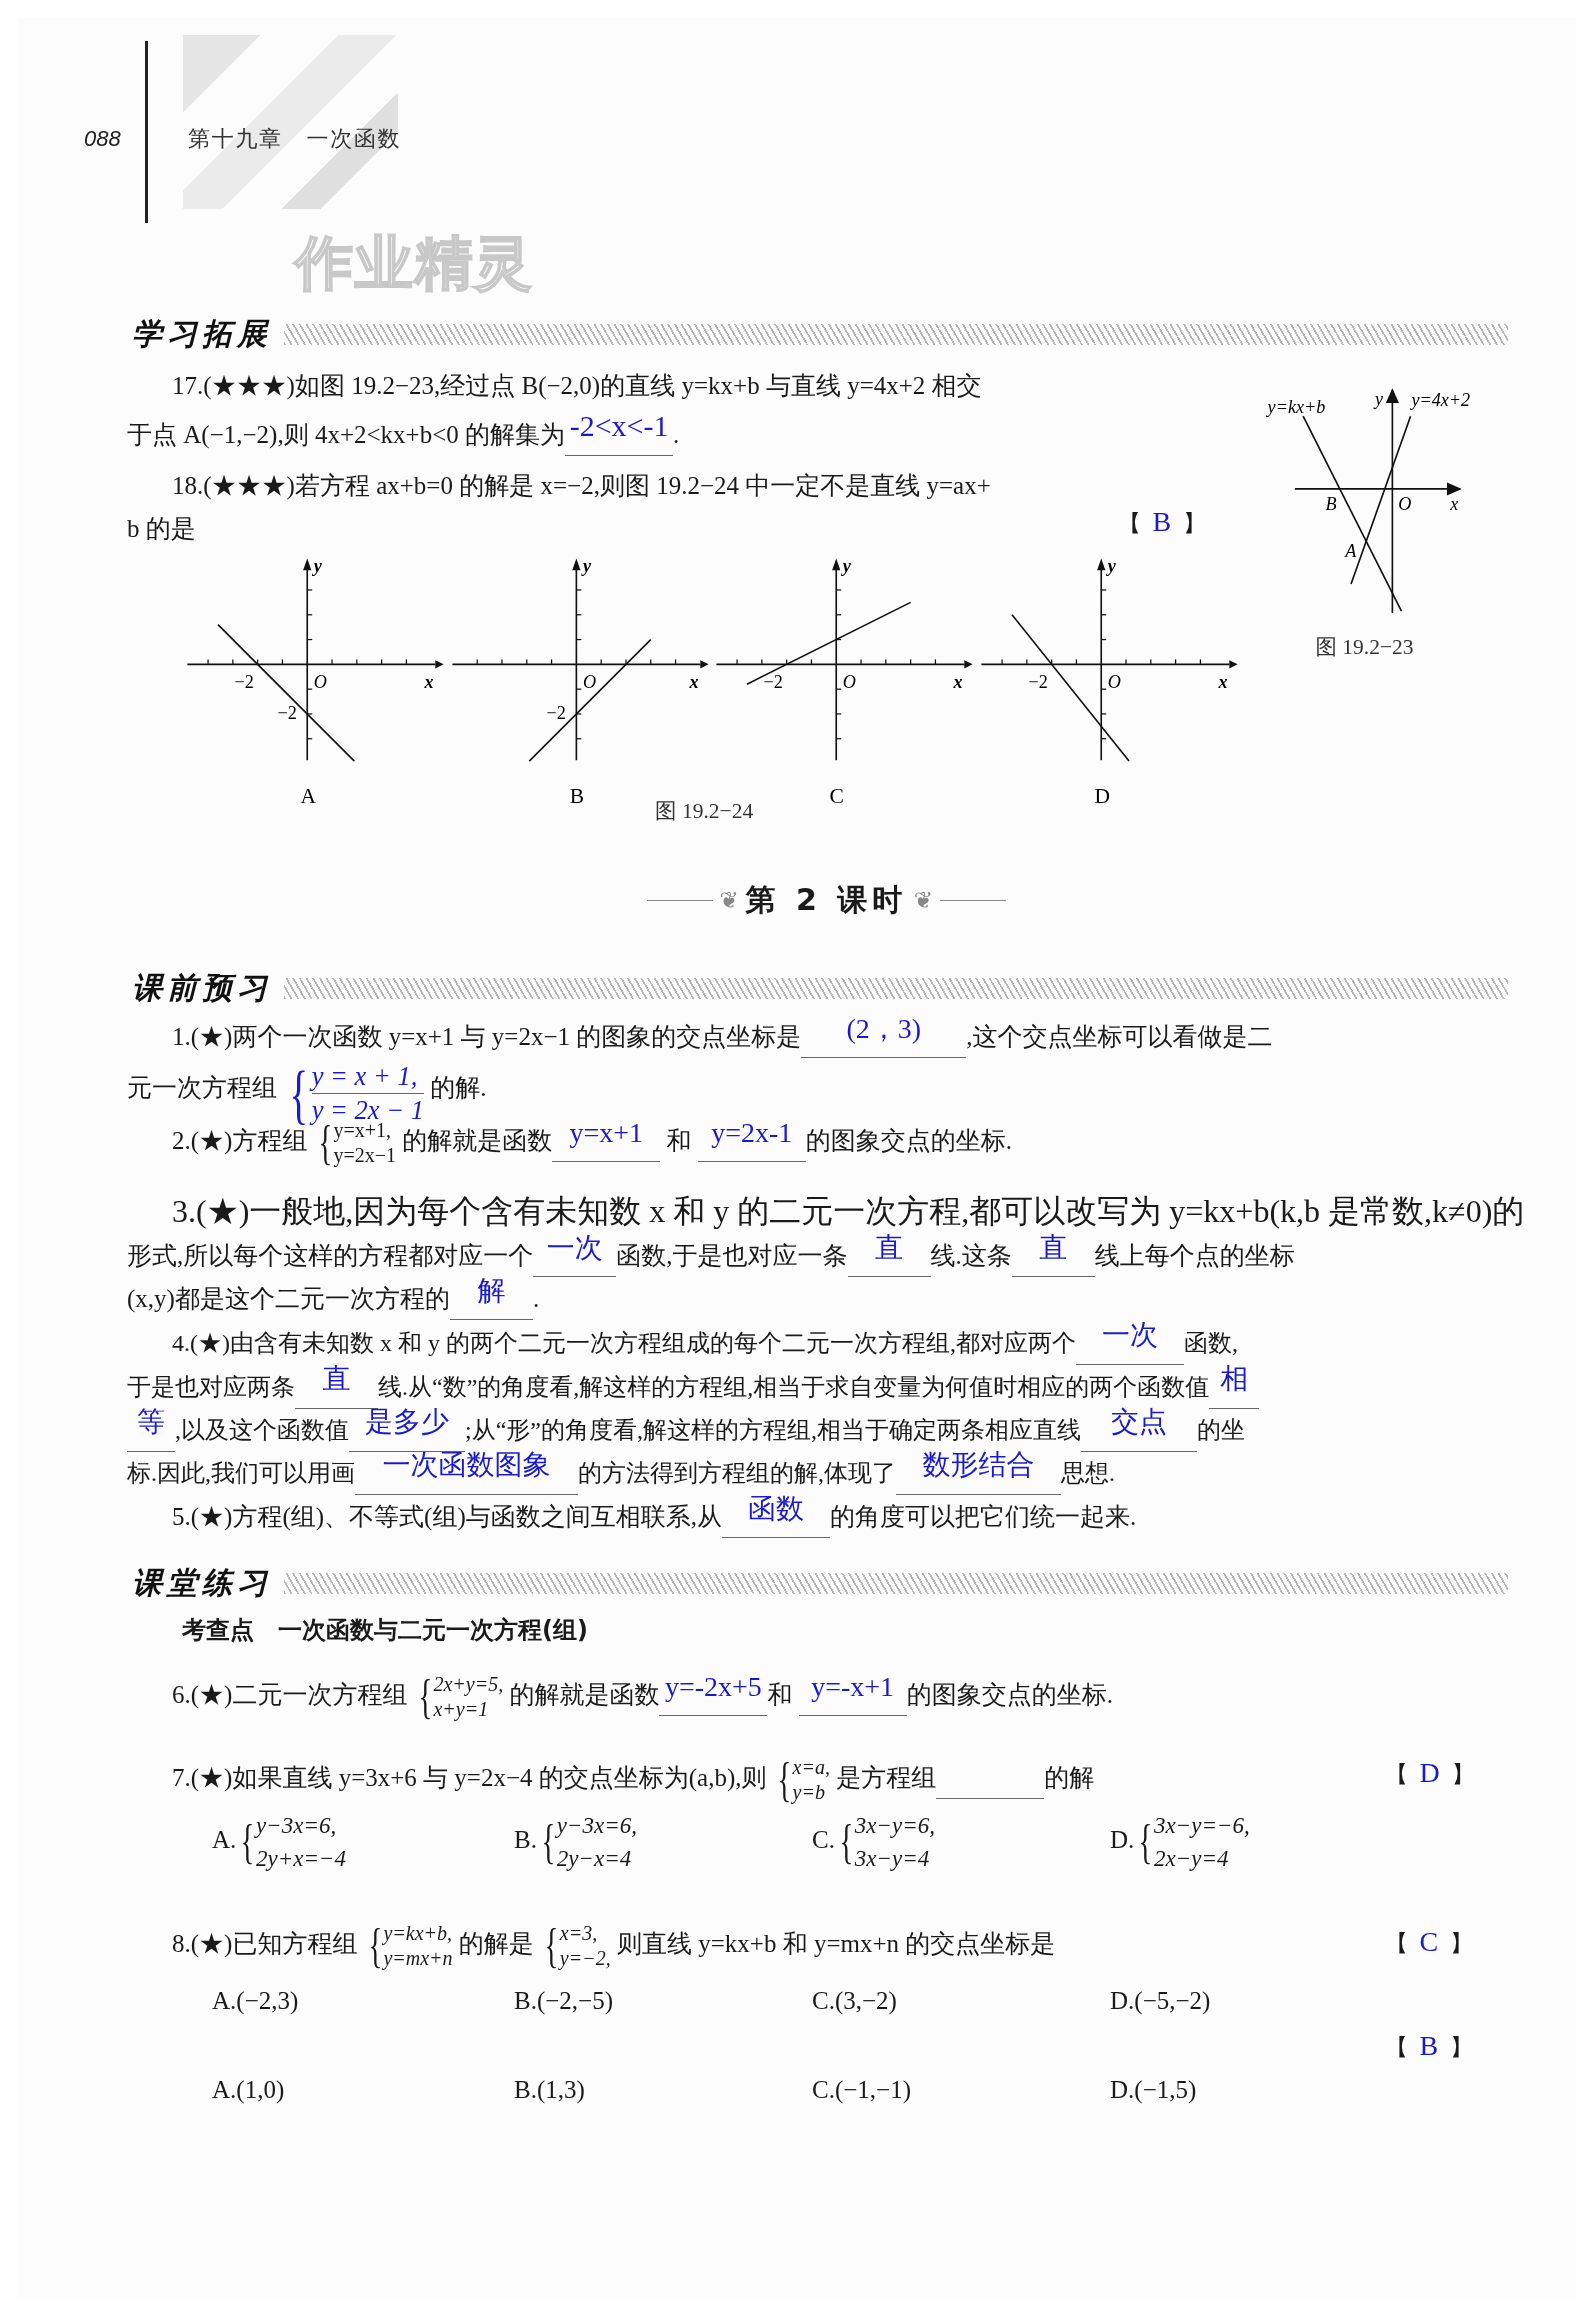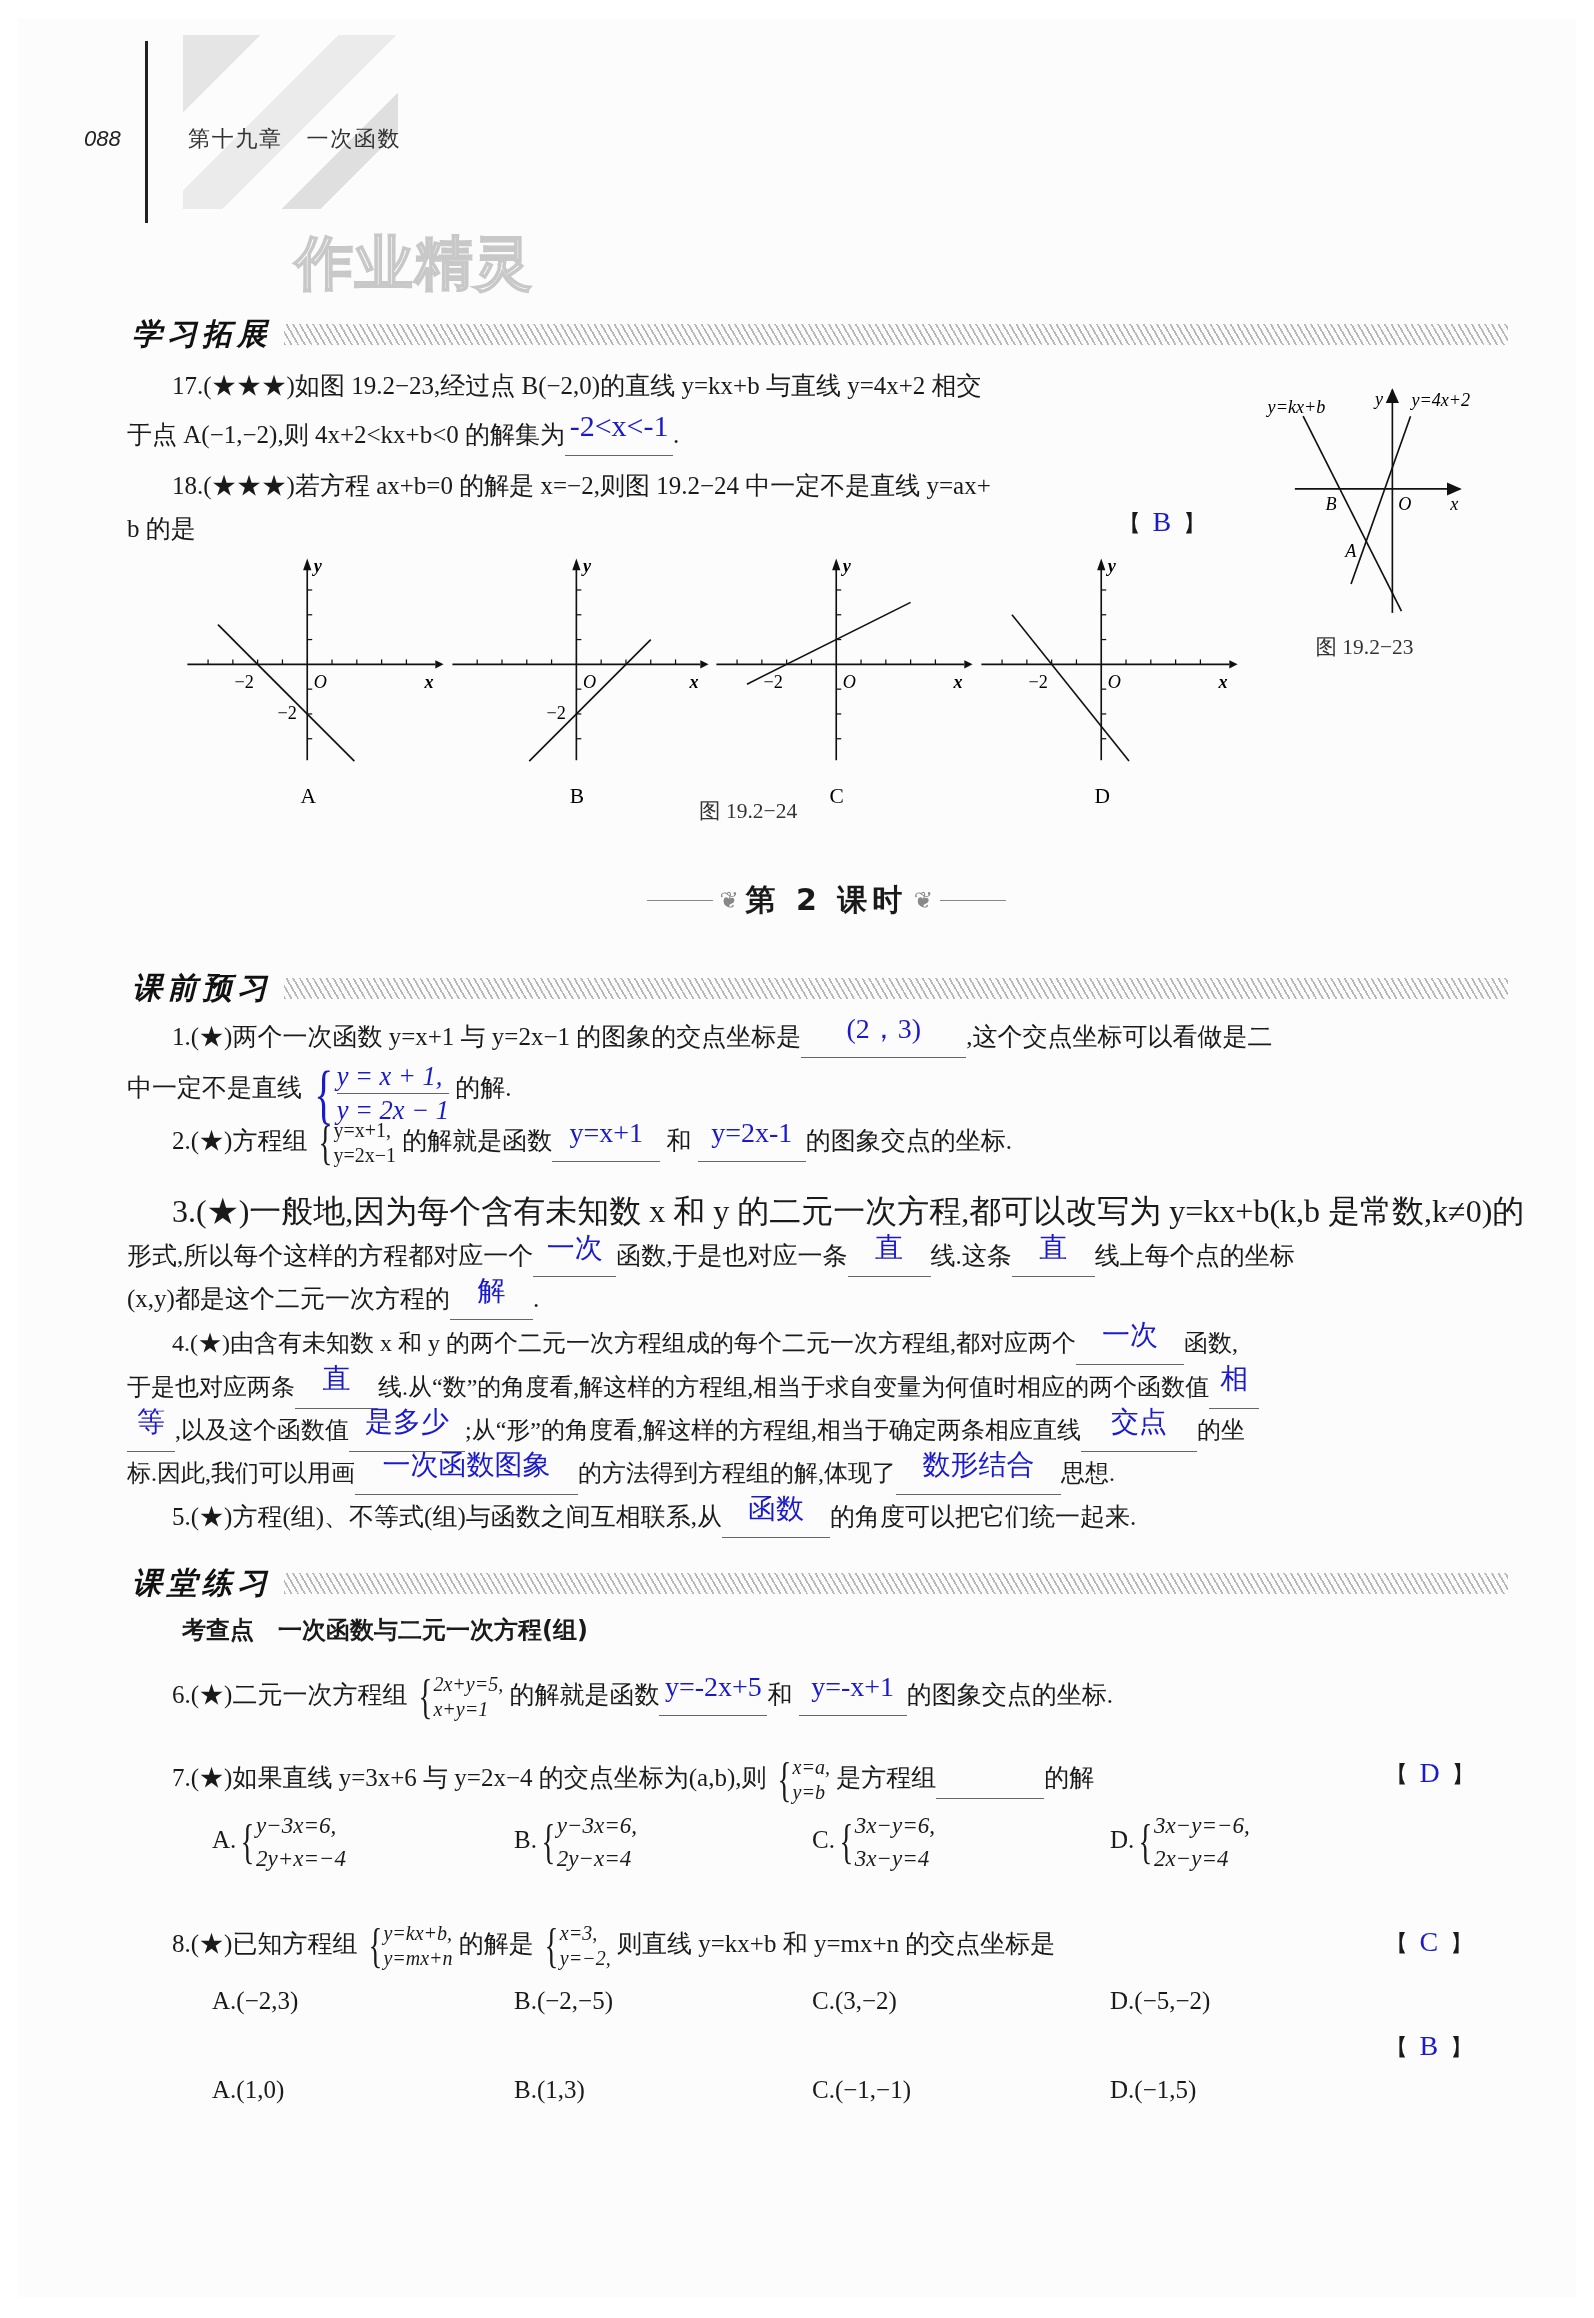--- a/index.html
+++ b/index.html
@@ -186,40 +186,40 @@
         <line x1="150" y1="52" x2="156" y2="52" stroke="#111" stroke-width="1.5"></line>
         <line x1="270" y1="142" x2="270" y2="136" stroke="#111" stroke-width="1.5"></line>
         <line x1="42" y1="82" x2="183.6" y2="259" stroke="#111" stroke-width="2"></line>
         <text x="158" y="30" font-size="22" font-style="italic" font-weight="bold">y</text>
         <text x="292" y="170" font-size="22" font-style="italic" font-weight="bold">x</text>
         <text x="158" y="170" font-size="22" font-style="italic">O</text>
         <text x="62" y="170" font-size="22">−2</text>
         <text x="142" y="310" font-size="26">D</text>
       </svg>
     </div>
-  <div class="abs caption" style="left:637px; top:778px;margin-left:44px;">图 19.2−24</div>
+  <div class="abs caption" style="left:637px; top:778px;">图 19.2−24</div>
 
   <div class="abs" style="left:629px; top:862px; display:flex; align-items:center;">
     <span style="display:inline-block; width:66px; height:1.7px; background:#888;"></span>
     <span style="font-size:23px; color:#888; margin:0 6.6px;">❦</span>
     <span class="lesson-title">第 2 课时</span>
     <span style="font-size:23px; color:#888; margin:0 6.6px;">❦</span>
     <span style="display:inline-block; width:66px; height:1.7px; background:#888;"></span>
   </div>
 
   <div class="abs sec-head" style="left:114px; top:950px; width:1376px;">
     <span class="sec-title">课前预习</span>
     <span class="hatch"></span>
   </div>
 
   <div class="abs line" style="left:154px; top:997px;">
     <span>1.(★)两个一次函数 y=x+1 与 y=2x−1 的图象的交点坐标是</span><span class="blank" style="width:165px;"><span class="ans" style="font-size:28px;">(2，3)</span></span><span>,这个交点坐标可以看做是二</span>
   </div>
   <div class="abs line" style="left:109px; top:1042px;">
-    <span>中一定不是直线</span>
+    <span>元一次方程组</span>
     <span class="sys ans" style="font-size:26.5px; line-height:33px; vertical-align:-20px;">
       <span class="brace" style="font-size:66px;">{</span>
       <span class="rows" style="font-style:italic;">
           <span>y = x + 1,</span>
           <span style="border-top:1.7px solid #666;">y = 2x − 1</span>
         </span>
     </span>
     <span>的解.</span>
   </div>
 

